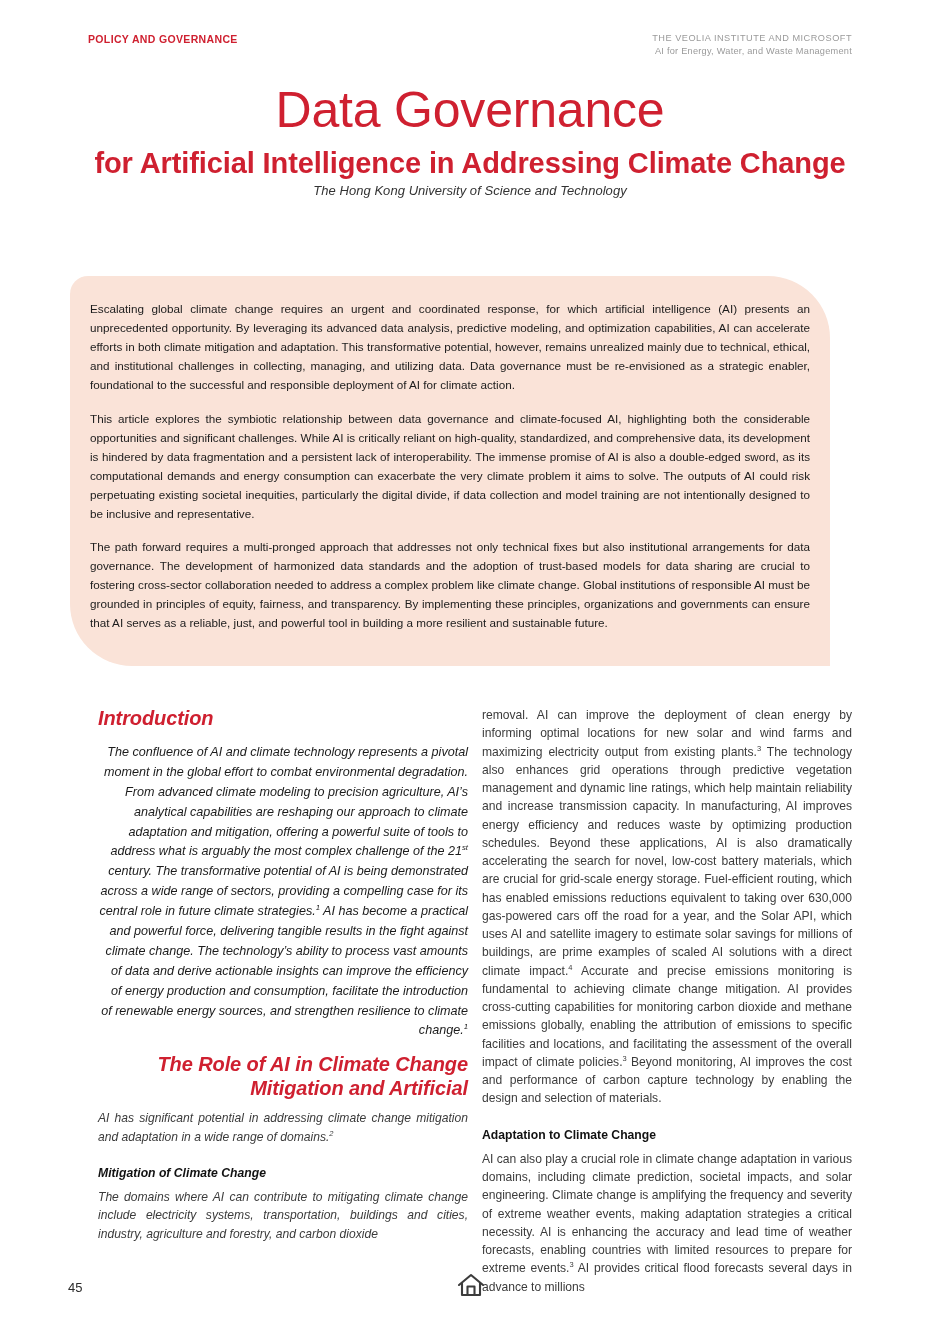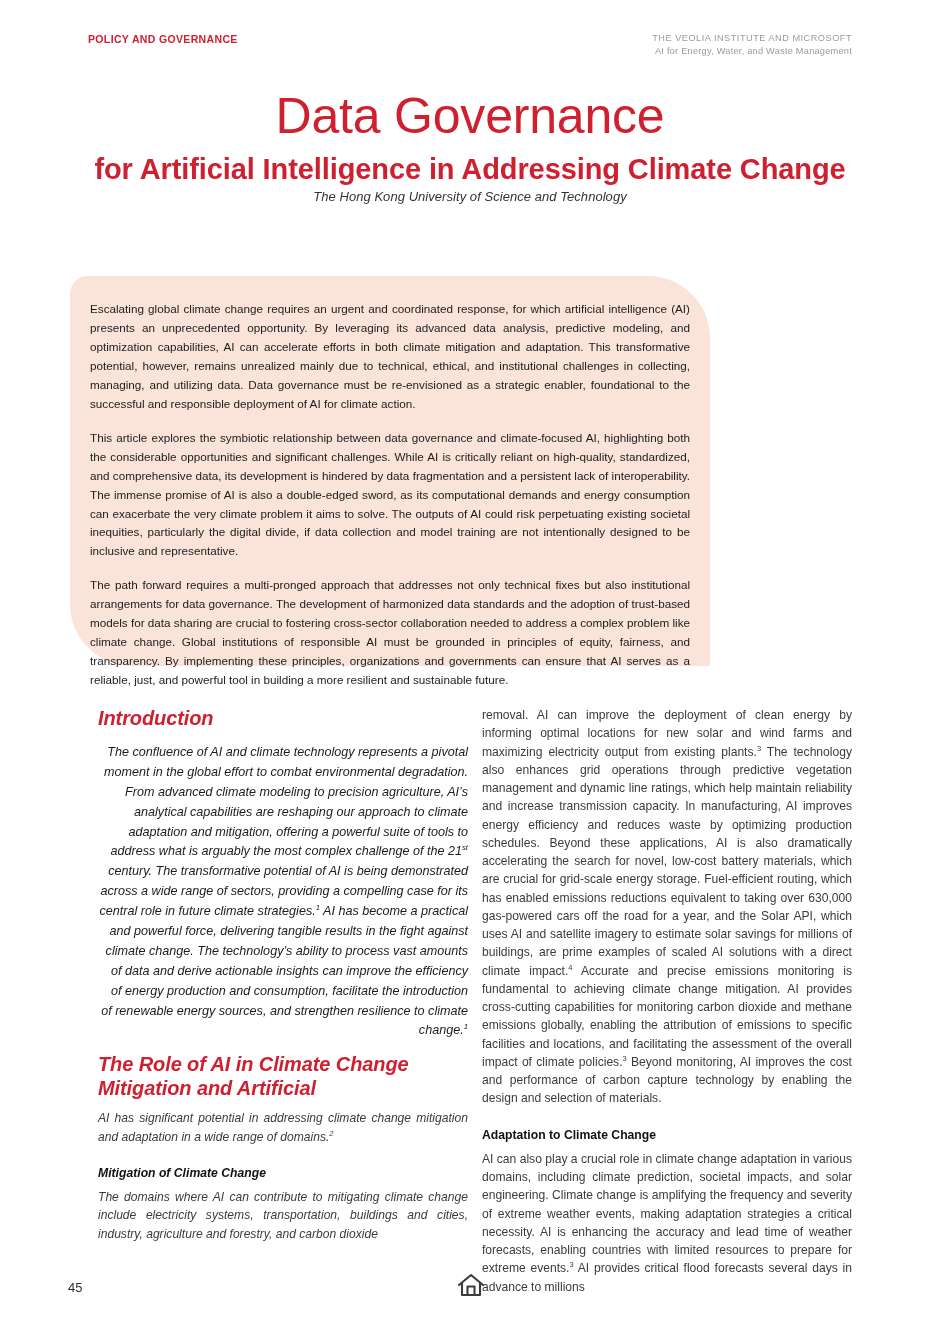--- a/index.html
+++ b/index.html
@@ -43,21 +43,21 @@
     color: #9a9a9a;
     font-size: 9.2px;
     letter-spacing: 0.5px;
     line-height: 1.45;
   }
   .runhead-right .l2 { letter-spacing: 0.25px; }
 
   
   .titleblock {
     position: absolute;
-    top: 90px;
+    top: 84px;
     left: 70px;
     width: 800px;
     text-align: center;
   }
   .title-main {
     font-size: 50px;
     font-weight: 300;
     color: #cf2030;
     line-height: 1.06;
     letter-spacing: -0.2px;
@@ -83,21 +83,21 @@
     font-style: italic;
     color: #333333;
     letter-spacing: 0.05px;
   }
 
   
   .abstract {
     position: absolute;
     left: 70px;
     top: 276px;
-    width: 640px;
+    width: 760px;
     height: 390px;
     background: #fae3d8;
     border-radius: 18px 62px 0 62px;
     box-sizing: border-box;
     padding: 24px 20px 20px 20px;
   }
   .abstract p {
     margin: 0 0 15px 0;
     font-size: 11.7px;
     line-height: 1.62;
@@ -140,21 +140,21 @@
   }
   p.body.lead {
     font-size: 12.6px;
     line-height: 1.58;
     color: #1c1c1c;
     text-align: right;
   }
   p.body:last-child { margin-bottom: 0; }
   sup { font-size: 0.62em; vertical-align: super; line-height: 0; }
 
-  .gap-before { margin-top: 28px; }
+  .gap-before { margin-top: 28px; text-align: right; }
 
   
   .page-number {
     position: absolute;
     left: 68px;
     bottom: 34px;
     font-size: 13px;
     color: #2b2b2b;
   }
   .home-icon {

